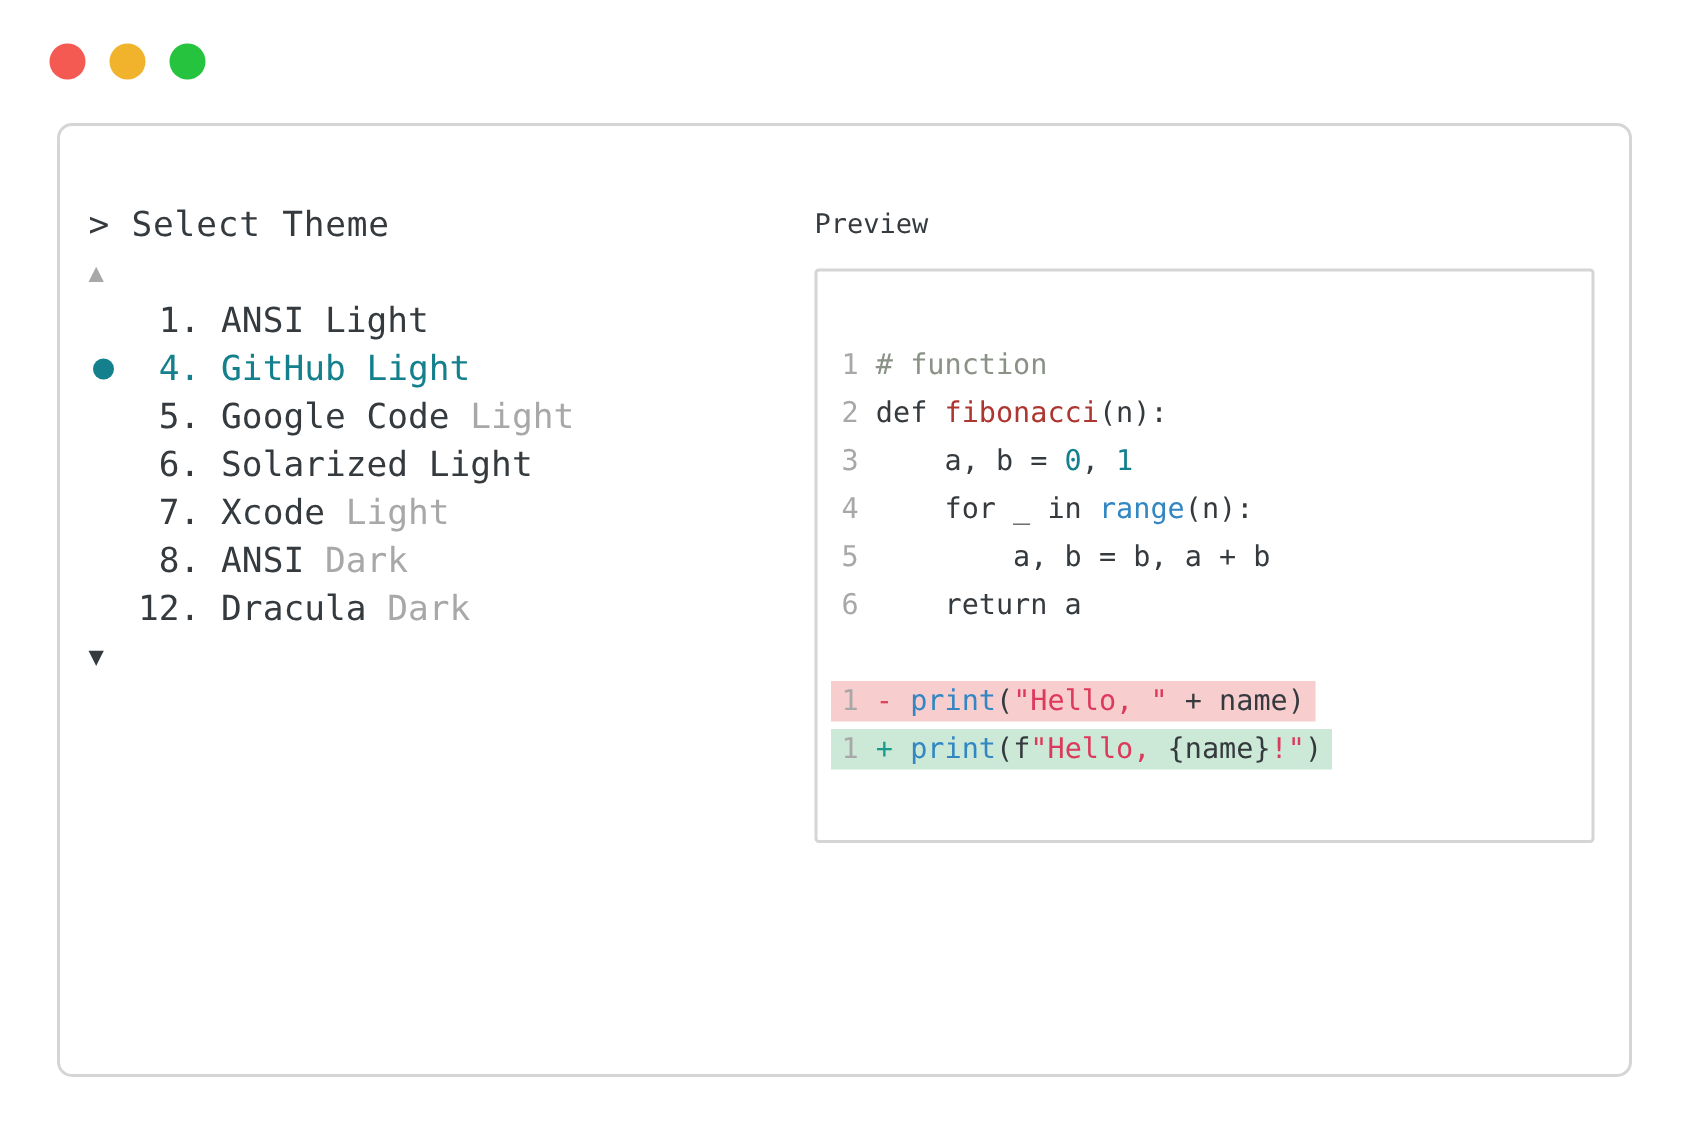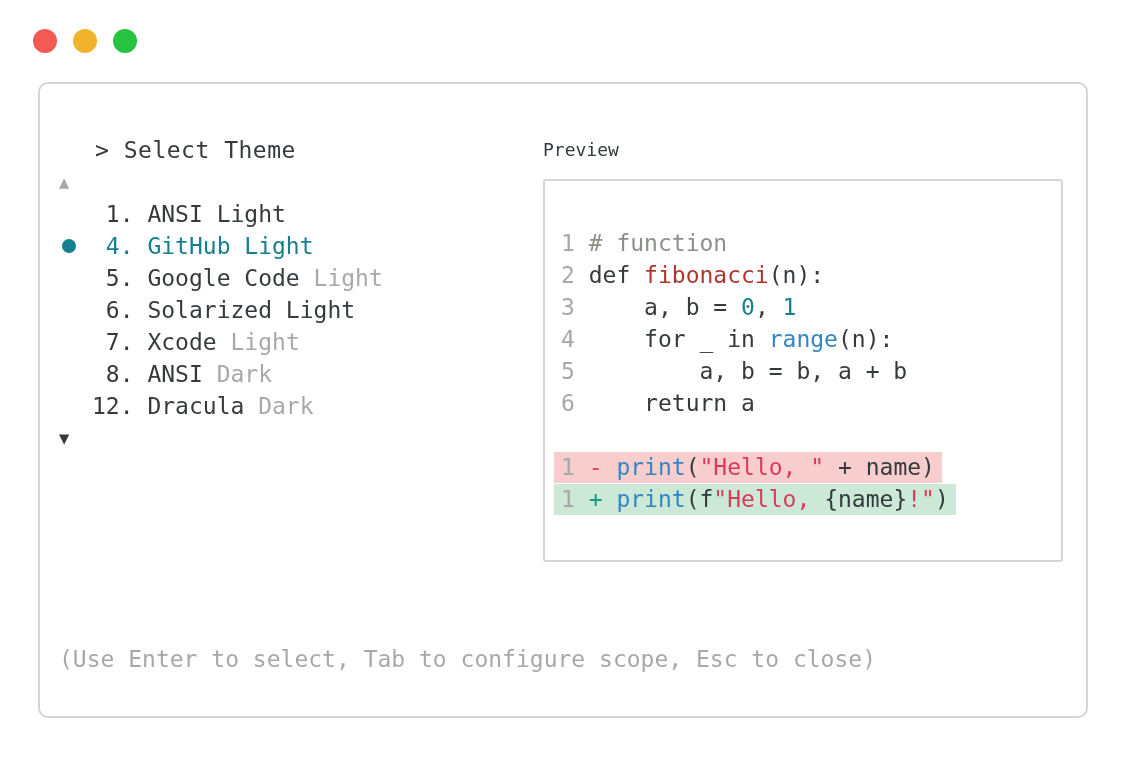--- a/index.html
+++ b/index.html
@@ -18,21 +18,21 @@
     position:absolute;left:38px;top:82px;width:1050px;height:636px;
     box-sizing:border-box;border:2px solid var(--c-window_border);
     border-radius:10px;background:#ffffff;
   }
 
   .left-col{
     position:absolute;left:19px;top:50px;
     font-size:23px;line-height:32px;color:var(--c-text);
   }
   .row{height:32px;}
-  .prompt{letter-spacing:0.5px;margin-left:36px;}
+  .prompt{letter-spacing:0.5px;}
   .arrow{font-size:17px;}
   .arrow.up{color:var(--c-dim);}
   .arrow.down{color:var(--c-text);}
 
   .item{padding-left:33px;position:relative;white-space:pre;cursor:default;}
   .item .dot{
     position:absolute;left:3px;top:9px;width:14px;height:14px;
     border-radius:50%;background:var(--c-selected);
   }
   .item.selected{color:var(--c-selected);}
@@ -42,21 +42,21 @@
     position:absolute;left:503px;top:50px;height:32px;
     font-size:18px;line-height:32px;color:var(--c-text);
   }
   .preview-box{
     position:absolute;left:503px;top:95px;width:520px;height:383px;
     box-sizing:border-box;border:2px solid var(--c-window_border);
     border-radius:3px;background:#ffffff;
   }
   .code{
     position:absolute;left:16px;top:46px;
-    font-size:23px;line-height:32px;white-space:pre;color:var(--c-text);
+    font-size:19px;line-height:32px;white-space:pre;color:var(--c-text);
   }
   .cl{height:32px;white-space:pre;}
   .tok-dim{color:var(--c-dim);}
   .tok-text{color:var(--c-text);}
   .tok-comment{color:var(--c-comment);}
   .tok-func{color:var(--c-func);}
   .tok-num{color:var(--c-num);}
   .tok-builtin{color:var(--c-builtin);}
   .tok-str{color:var(--c-str);}
   .tok-minus{color:var(--c-minus);}
@@ -93,14 +93,13 @@
         <div class="row item"><span class="num">12. </span><span class="nm">Dracula</span><span class="suffix"> Dark</span></div>
       </div>
     <div class="row arrow down">▼</div>
   </div>
 
   <div class="preview-label">Preview</div>
   <div class="preview-box">
     <div class="code" id="code-area"><div class="cl"><span class="tok-dim">1 </span><span class="tok-comment"># function</span></div><div class="cl"><span class="tok-dim">2 </span><span class="tok-text">def </span><span class="tok-func">fibonacci</span><span class="tok-text">(n):</span></div><div class="cl"><span class="tok-dim">3 </span><span class="tok-text">    a, b = </span><span class="tok-num">0</span><span class="tok-text">, </span><span class="tok-num">1</span></div><div class="cl"><span class="tok-dim">4 </span><span class="tok-text">    for _ in </span><span class="tok-builtin">range</span><span class="tok-text">(n):</span></div><div class="cl"><span class="tok-dim">5 </span><span class="tok-text">        a, b = b, a + b</span></div><div class="cl"><span class="tok-dim">6 </span><span class="tok-text">    return a</span></div><div class="cl"> </div><div class="cl"><span class="diffbg removed"><span class="tok-dim">1 </span><span class="tok-minus">- </span><span class="tok-builtin">print</span><span class="tok-text">(</span><span class="tok-str">"Hello, "</span><span class="tok-text"> + name)</span></span></div><div class="cl"><span class="diffbg added"><span class="tok-dim">1 </span><span class="tok-plus">+ </span><span class="tok-builtin">print</span><span class="tok-text">(f</span><span class="tok-str">"Hello, </span><span class="tok-text">{name}</span><span class="tok-str">!"</span><span class="tok-text">)</span></span></div></div>
   </div>
 
-  <div class="hint">(Use Enter to select, Tab to configure scope, Esc to close)</div>
 </div>
 
 </body></html>

